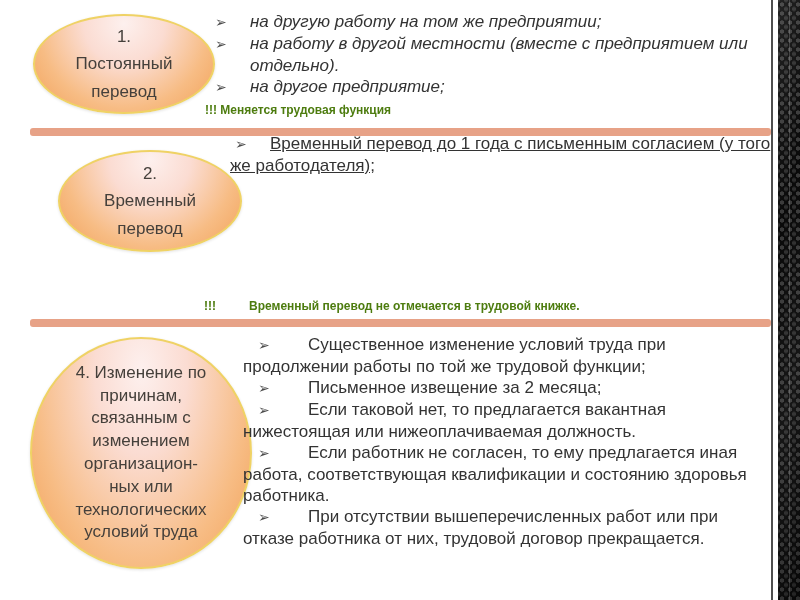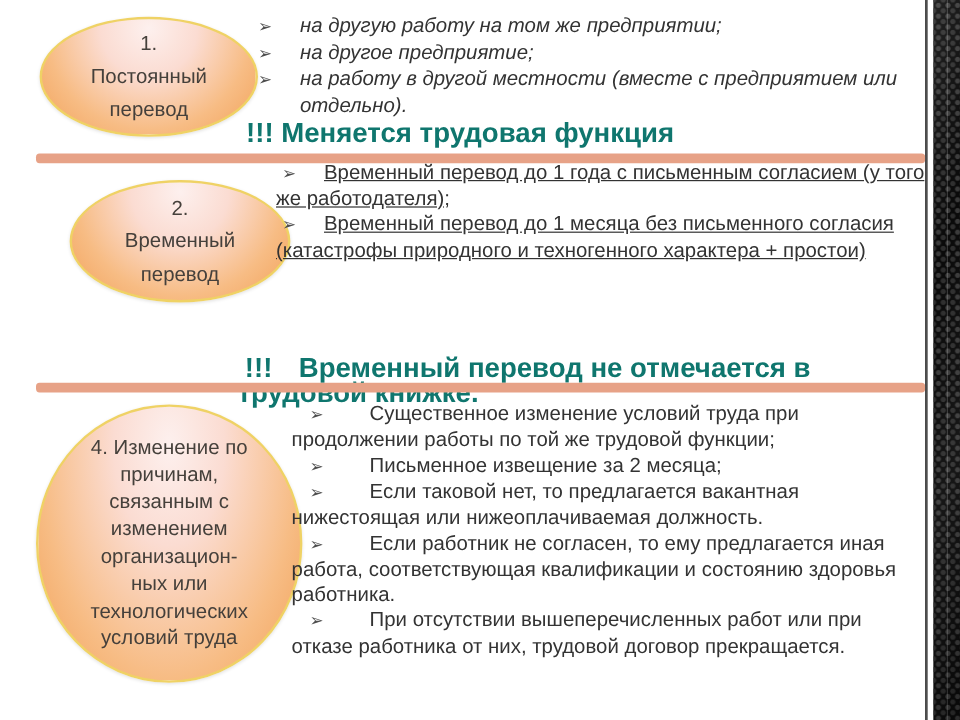--- a/index.html
+++ b/index.html
@@ -47,55 +47,54 @@
   .bullets{position:absolute;color:#333333;font-size:17px;line-height:21px;}
   .bullets p{margin:0;padding:0;}
   .mk{color:#4d4d4d;font-size:14px;display:inline-block;vertical-align:baseline;}
   
   .hang p{padding-left:40px;text-indent:-40px;}
   .hang .mk{width:40px;padding-left:5px;box-sizing:border-box;text-indent:0;}
   
   .flat2 .mk{width:40px;padding-left:5px;box-sizing:border-box;}
   .flat3 .mk{width:65px;padding-left:15px;box-sizing:border-box;}
 
-  .note{position:absolute;color:#0f766e;font-weight:bold;font-size:23px;line-height:21px;}
+  .note{position:absolute;color:#4d7c0f;font-weight:bold;font-size:12px;line-height:21px;}
   .note .nmk{display:inline-block;width:51px;padding-left:6px;box-sizing:border-box;}
 
   .divider{position:absolute;left:30px;width:741px;height:8px;background:#e7a287;border-radius:3px;}
 </style>
 </head>
 <body>
 
 <div class="slide">
 
   <div class="oval" id="oval1" style="left:33px;top:14px;width:178px;height:96px;">
     <div class="oval-label">1.
 Постоянный
 перевод</div>
   </div>
 
   <div class="bullets hang" style="left:210px;top:11px;width:560px;font-style:italic;">
     <p><span class="mk">➢</span><span>на другую работу на том же предприятии;</span></p>
+    <p><span class="mk">➢</span><span>на работу в другой местности (вместе с предприятием или отдельно).</span></p>
     <p><span class="mk">➢</span><span>на другое предприятие;</span></p>
-    <p><span class="mk">➢</span><span>на работу в другой местности (вместе с предприятием или отдельно).</span></p>
   </div>
 
   <div class="note" style="left:205px;top:100px;">!!! Меняется трудовая функция</div>
 
   <div class="divider" style="top:128px;"></div>
 
   <div class="oval" id="oval2" style="left:58px;top:150px;width:180px;height:98px;">
     <div class="oval-label">2.
 Временный
 перевод</div>
   </div>
 
   <div class="bullets flat2" style="left:230px;top:133px;width:556px;text-decoration:underline;">
     <p><span class="mk">➢</span><span>Временный перевод до 1 года с письменным согласием (у того же работодателя);</span></p>
-    <p><span class="mk">➢</span><span>Временный перевод до 1 месяца без письменного согласия (катастрофы природного и техногенного характера + простои)</span></p>
   </div>
 
   <div class="note" style="left:198px;top:296px;width:556px;">
     <span class="nmk">!!!</span><span>Временный перевод не отмечается в трудовой книжке.</span>
   </div>
 
   <div class="divider" style="top:319px;"></div>
 
   <div class="oval" id="oval3" style="left:30px;top:337px;width:218px;height:228px;background:radial-gradient(ellipse at 50% 14%, #fdf0ee 0%, #fbdcd2 30%, #f7bc84 70%, #f2a158 100%);">
     <div class="oval-label">4. Изменение по

